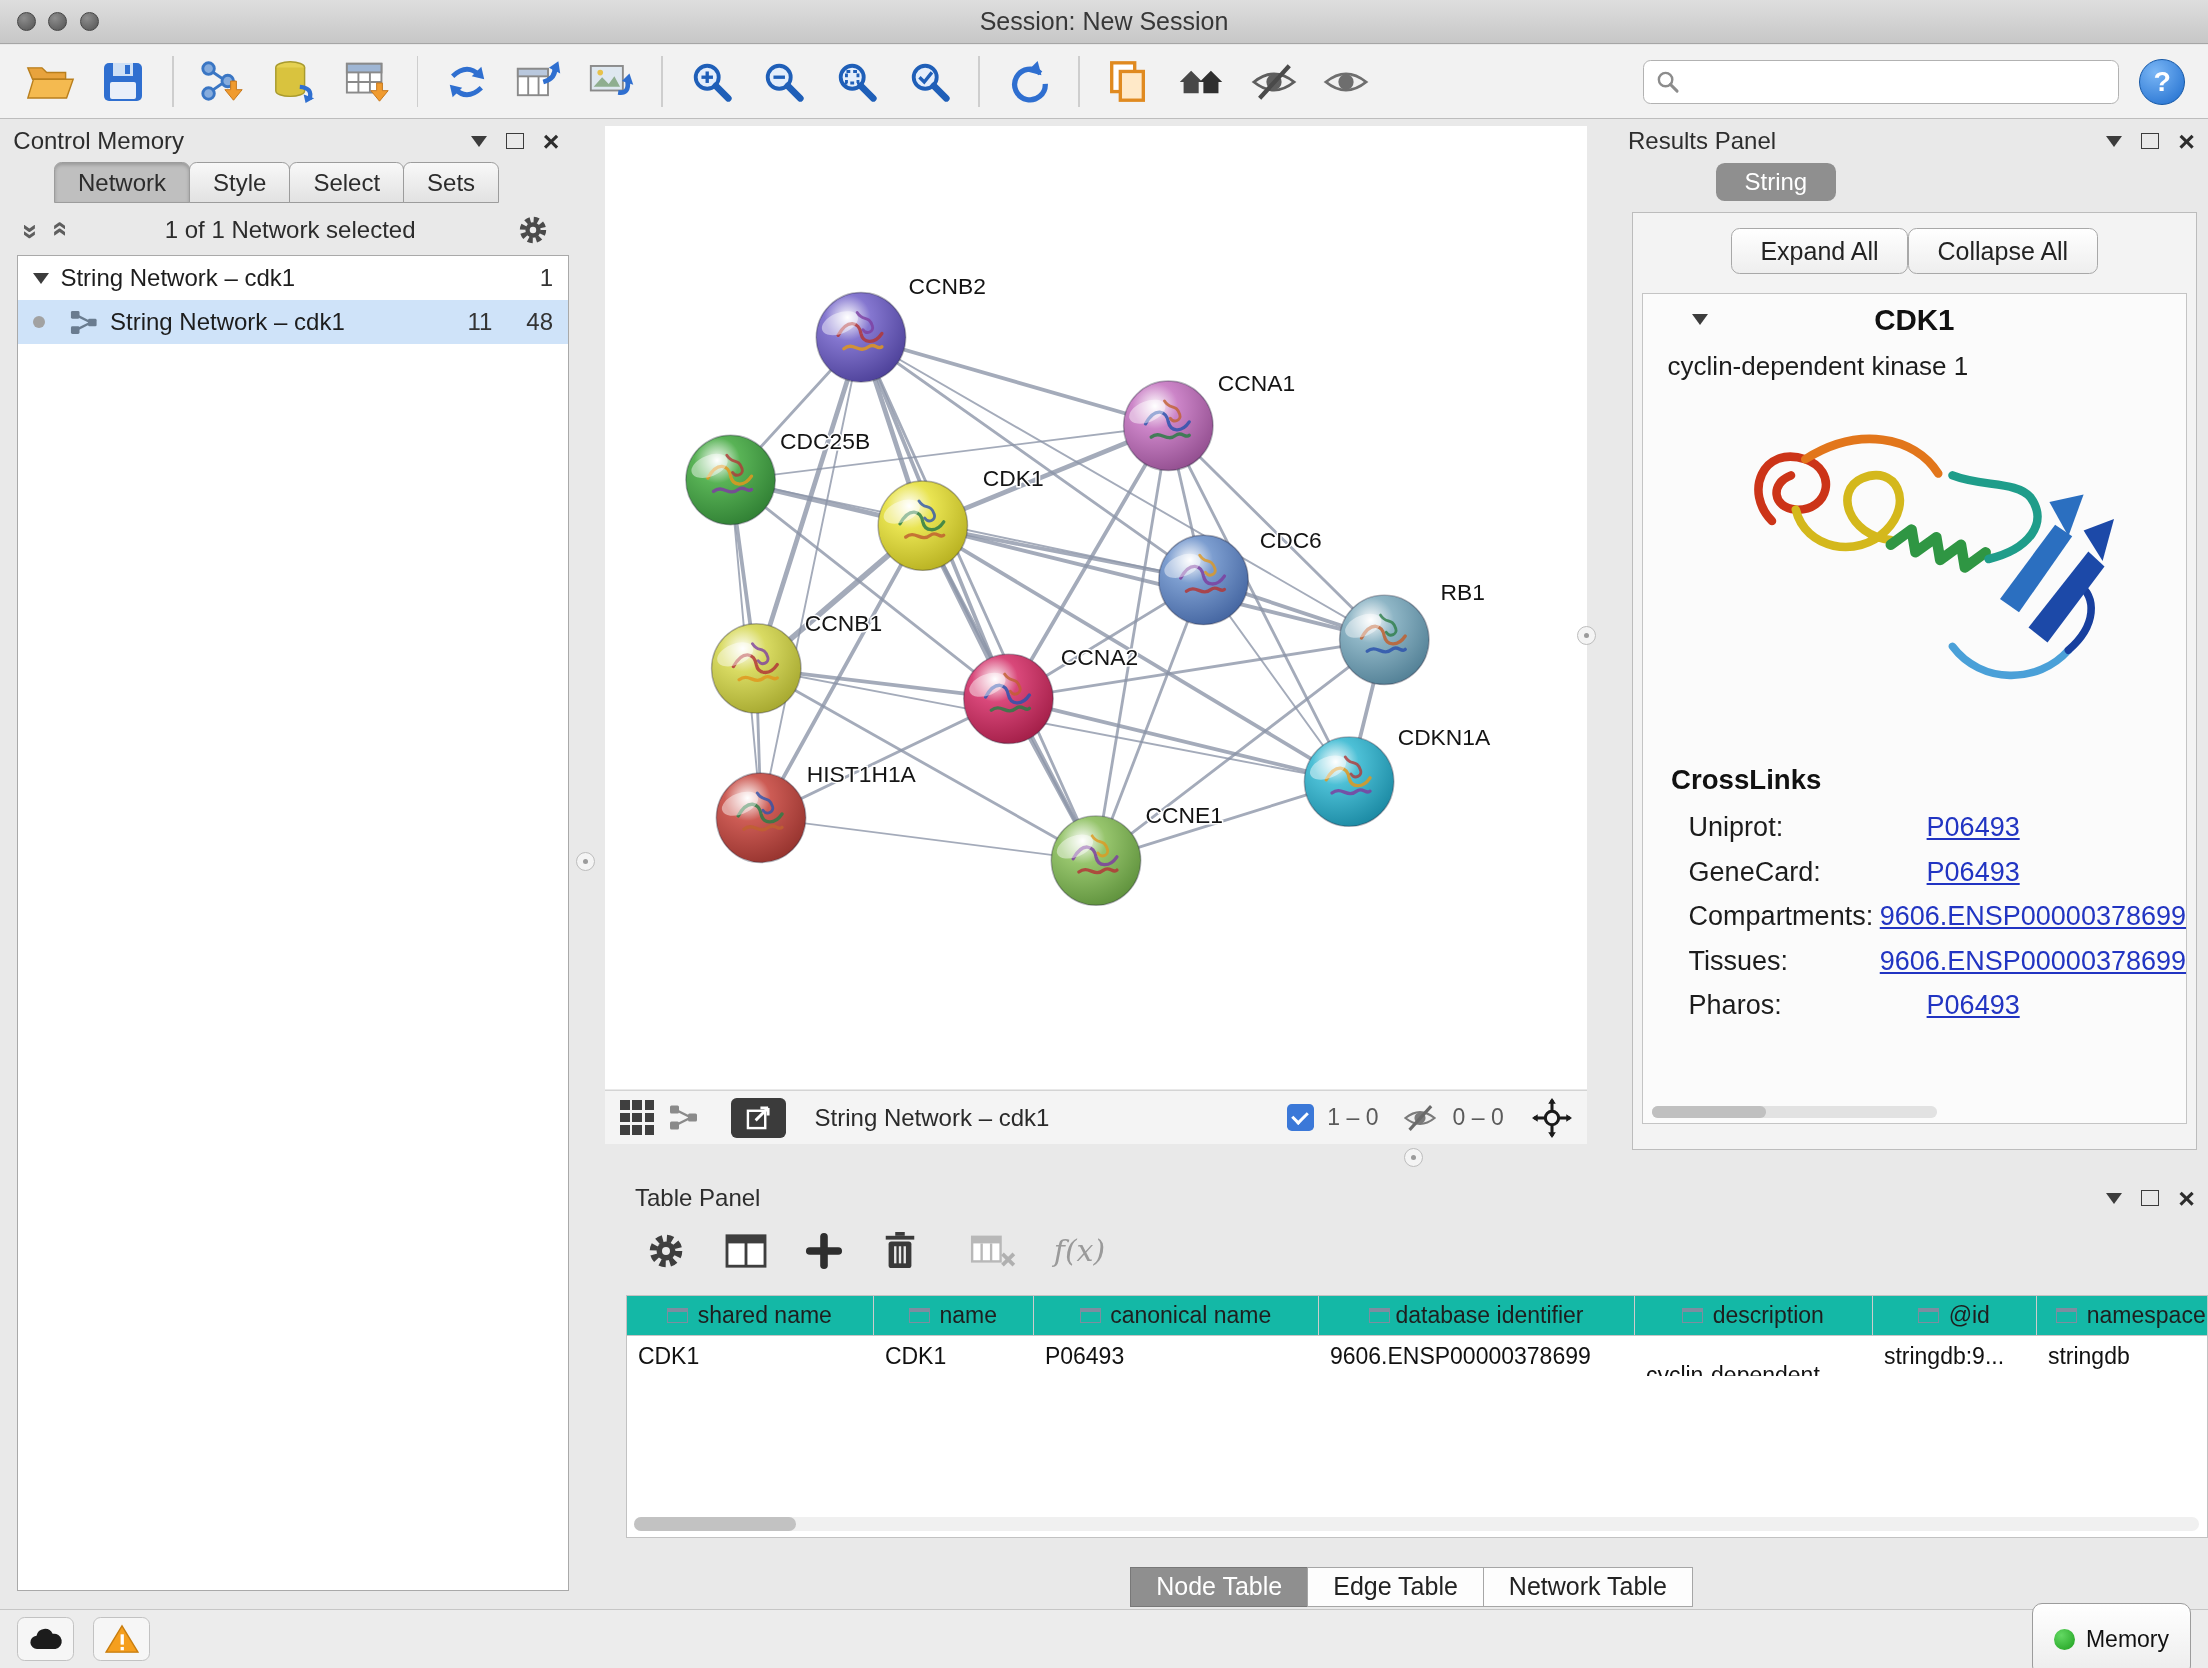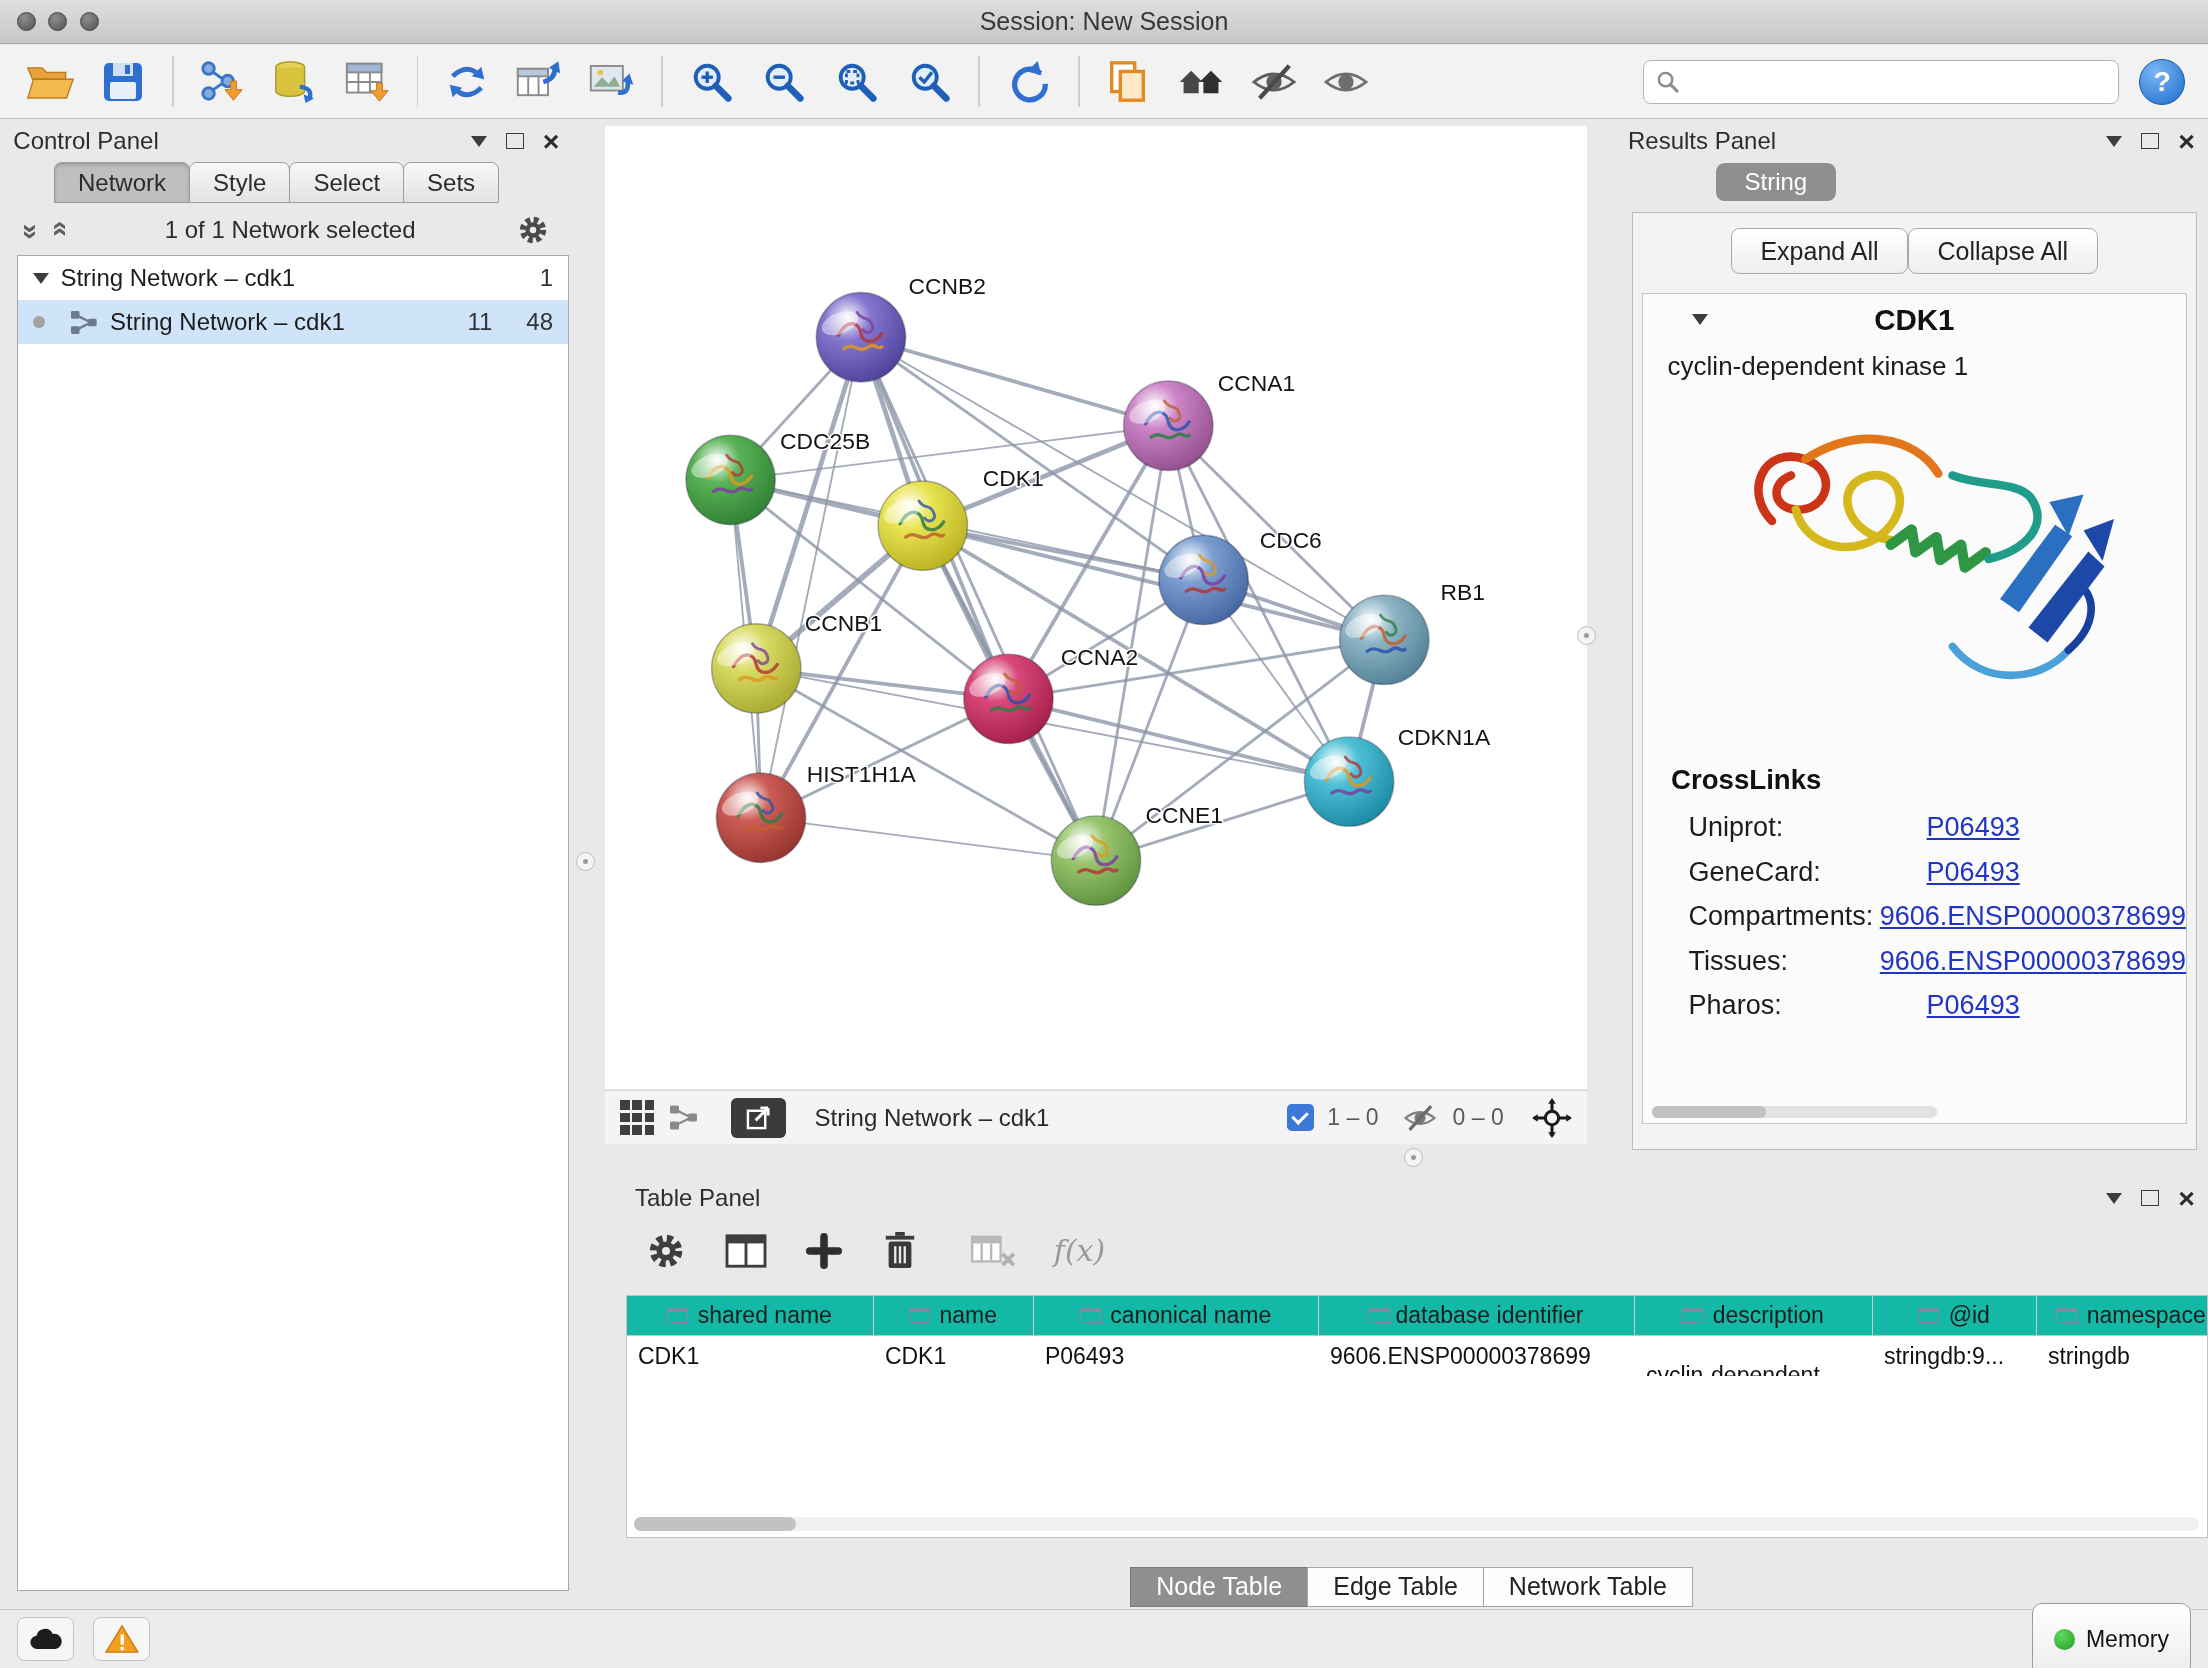--- a/index.html
+++ b/index.html
@@ -254,21 +254,21 @@
     <svg width="25" height="25" viewBox="0 0 26 26">
         <circle cx="11" cy="11" r="7" fill="none" stroke="#8c8c8c" stroke-width="2.5"></circle>
         <line x1="16" y1="16" x2="23" y2="23" stroke="#8c8c8c" stroke-width="3" stroke-linecap="round"></line>
       </svg>
     <input type="text" placeholder="" style="">
   </div>
   <div class="helpbtn">?</div>
 </div>
 
 <div class="phead cp-header">
-  <span>Control Panel</span>
+  <span>Control Memory</span>
   <span class="pctrls">
     <span class="tri-down"></span>
     <span class="sq"></span>
     <span class="xmark">×</span>
   </span>
 </div>
 <div class="ctabs">
     <div class="ptab sel">Network</div>
     <div class="ptab">Style</div>
     <div class="ptab">Select</div>

